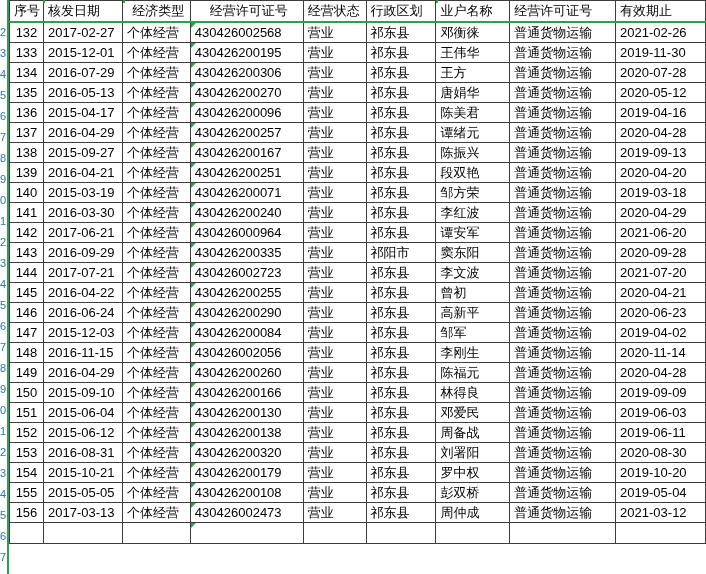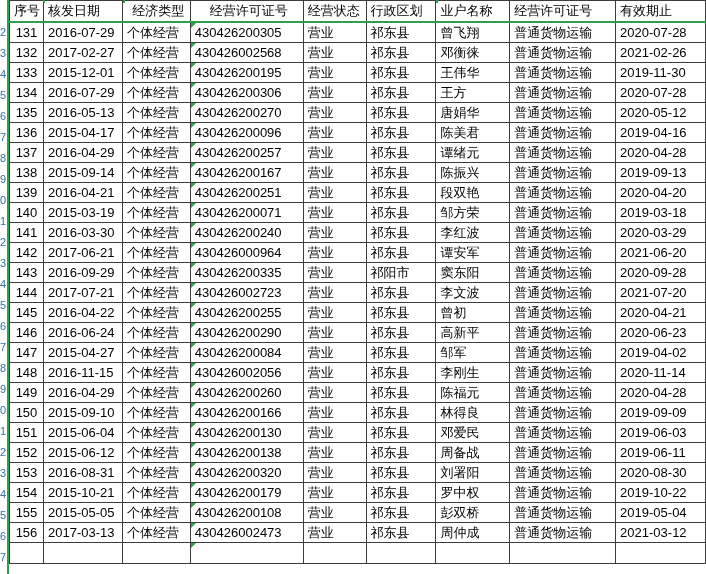--- a/index.html
+++ b/index.html
@@ -77,31 +77,20 @@
           <th style="border-bottom-color: rgb(46, 158, 79); text-align: center;">经营许可证号</th>
           <th style="border-bottom-color: rgb(46, 158, 79);">经营状态</th>
           <th style="border-bottom-color: rgb(46, 158, 79); border-radius: 10px;">行政区划</th>
           <th style="border-bottom-color: rgb(46, 158, 79); margin-left: 44px;">业户名称</th>
           <th style="border-bottom-color: rgb(46, 158, 79);">经营许可证号</th>
           <th style="border-bottom-color: rgb(46, 158, 79); font-family: Liberation Serif, serif;">有效期止</th>
         </tr>
     </thead>
     <tbody id="tableBody">
         <tr>
-          <td class="c-sn">131</td>
-          <td class="c-issued">2016-07-29</td>
-          <td class="c-econ">个体经营</td>
-          <td class="c-license">430426200305<span class="corner-tri" style="border-top: 5px solid rgb(46, 158, 79);"></span></td>
-          <td class="c-status">营业</td>
-          <td class="c-district">祁东县</td>
-          <td class="c-owner">曾飞翔</td>
-          <td class="c-entity">普通货物运输</td>
-          <td class="c-expires">2020-07-28</td>
-        </tr>
-        <tr>
           <td class="c-sn">132</td>
           <td class="c-issued">2017-02-27</td>
           <td class="c-econ">个体经营</td>
           <td class="c-license">430426002568<span class="corner-tri" style="border-top: 5px solid rgb(46, 158, 79);"></span></td>
           <td class="c-status">营业</td>
           <td class="c-district">祁东县</td>
           <td class="c-owner">邓衡徕</td>
           <td class="c-entity">普通货物运输</td>
           <td class="c-expires">2021-02-26</td>
         </tr>
@@ -155,21 +144,21 @@
           <td class="c-econ">个体经营</td>
           <td class="c-license">430426200257<span class="corner-tri" style="border-top: 5px solid rgb(46, 158, 79);"></span></td>
           <td class="c-status">营业</td>
           <td class="c-district">祁东县</td>
           <td class="c-owner">谭绪元</td>
           <td class="c-entity">普通货物运输</td>
           <td class="c-expires">2020-04-28</td>
         </tr>
         <tr>
           <td class="c-sn">138</td>
-          <td class="c-issued">2015-09-14</td>
+          <td class="c-issued">2015-09-27</td>
           <td class="c-econ">个体经营</td>
           <td class="c-license">430426200167<span class="corner-tri" style="border-top: 5px solid rgb(46, 158, 79);"></span></td>
           <td class="c-status">营业</td>
           <td class="c-district">祁东县</td>
           <td class="c-owner">陈振兴</td>
           <td class="c-entity">普通货物运输</td>
           <td class="c-expires">2019-09-13</td>
         </tr>
         <tr>
           <td class="c-sn">139</td>
@@ -195,21 +184,21 @@
         </tr>
         <tr>
           <td class="c-sn">141</td>
           <td class="c-issued">2016-03-30</td>
           <td class="c-econ">个体经营</td>
           <td class="c-license">430426200240<span class="corner-tri" style="border-top: 5px solid rgb(46, 158, 79);"></span></td>
           <td class="c-status">营业</td>
           <td class="c-district">祁东县</td>
           <td class="c-owner">李红波</td>
           <td class="c-entity">普通货物运输</td>
-          <td class="c-expires">2020-03-29</td>
+          <td class="c-expires">2020-04-29</td>
         </tr>
         <tr>
           <td class="c-sn">142</td>
           <td class="c-issued">2017-06-21</td>
           <td class="c-econ">个体经营</td>
           <td class="c-license">430426000964<span class="corner-tri" style="border-top: 5px solid rgb(46, 158, 79);"></span></td>
           <td class="c-status">营业</td>
           <td class="c-district">祁东县</td>
           <td class="c-owner">谭安军</td>
           <td class="c-entity">普通货物运输</td>
@@ -254,21 +243,21 @@
           <td class="c-econ">个体经营</td>
           <td class="c-license">430426200290<span class="corner-tri" style="border-top: 5px solid rgb(46, 158, 79);"></span></td>
           <td class="c-status">营业</td>
           <td class="c-district">祁东县</td>
           <td class="c-owner">高新平</td>
           <td class="c-entity">普通货物运输</td>
           <td class="c-expires">2020-06-23</td>
         </tr>
         <tr>
           <td class="c-sn">147</td>
-          <td class="c-issued">2015-04-27</td>
+          <td class="c-issued">2015-12-03</td>
           <td class="c-econ">个体经营</td>
           <td class="c-license">430426200084<span class="corner-tri" style="border-top: 5px solid rgb(46, 158, 79);"></span></td>
           <td class="c-status">营业</td>
           <td class="c-district">祁东县</td>
           <td class="c-owner">邹军</td>
           <td class="c-entity">普通货物运输</td>
           <td class="c-expires">2019-04-02</td>
         </tr>
         <tr>
           <td class="c-sn">148</td>
@@ -338,21 +327,21 @@
         </tr>
         <tr>
           <td class="c-sn">154</td>
           <td class="c-issued">2015-10-21</td>
           <td class="c-econ">个体经营</td>
           <td class="c-license">430426200179<span class="corner-tri" style="border-top: 5px solid rgb(46, 158, 79);"></span></td>
           <td class="c-status">营业</td>
           <td class="c-district">祁东县</td>
           <td class="c-owner">罗中权</td>
           <td class="c-entity">普通货物运输</td>
-          <td class="c-expires">2019-10-22</td>
+          <td class="c-expires">2019-10-20</td>
         </tr>
         <tr>
           <td class="c-sn">155</td>
           <td class="c-issued">2015-05-05</td>
           <td class="c-econ">个体经营</td>
           <td class="c-license">430426200108<span class="corner-tri" style="border-top: 5px solid rgb(46, 158, 79);"></span></td>
           <td class="c-status">营业</td>
           <td class="c-district">祁东县</td>
           <td class="c-owner">彭双桥</td>
           <td class="c-entity">普通货物运输</td>

